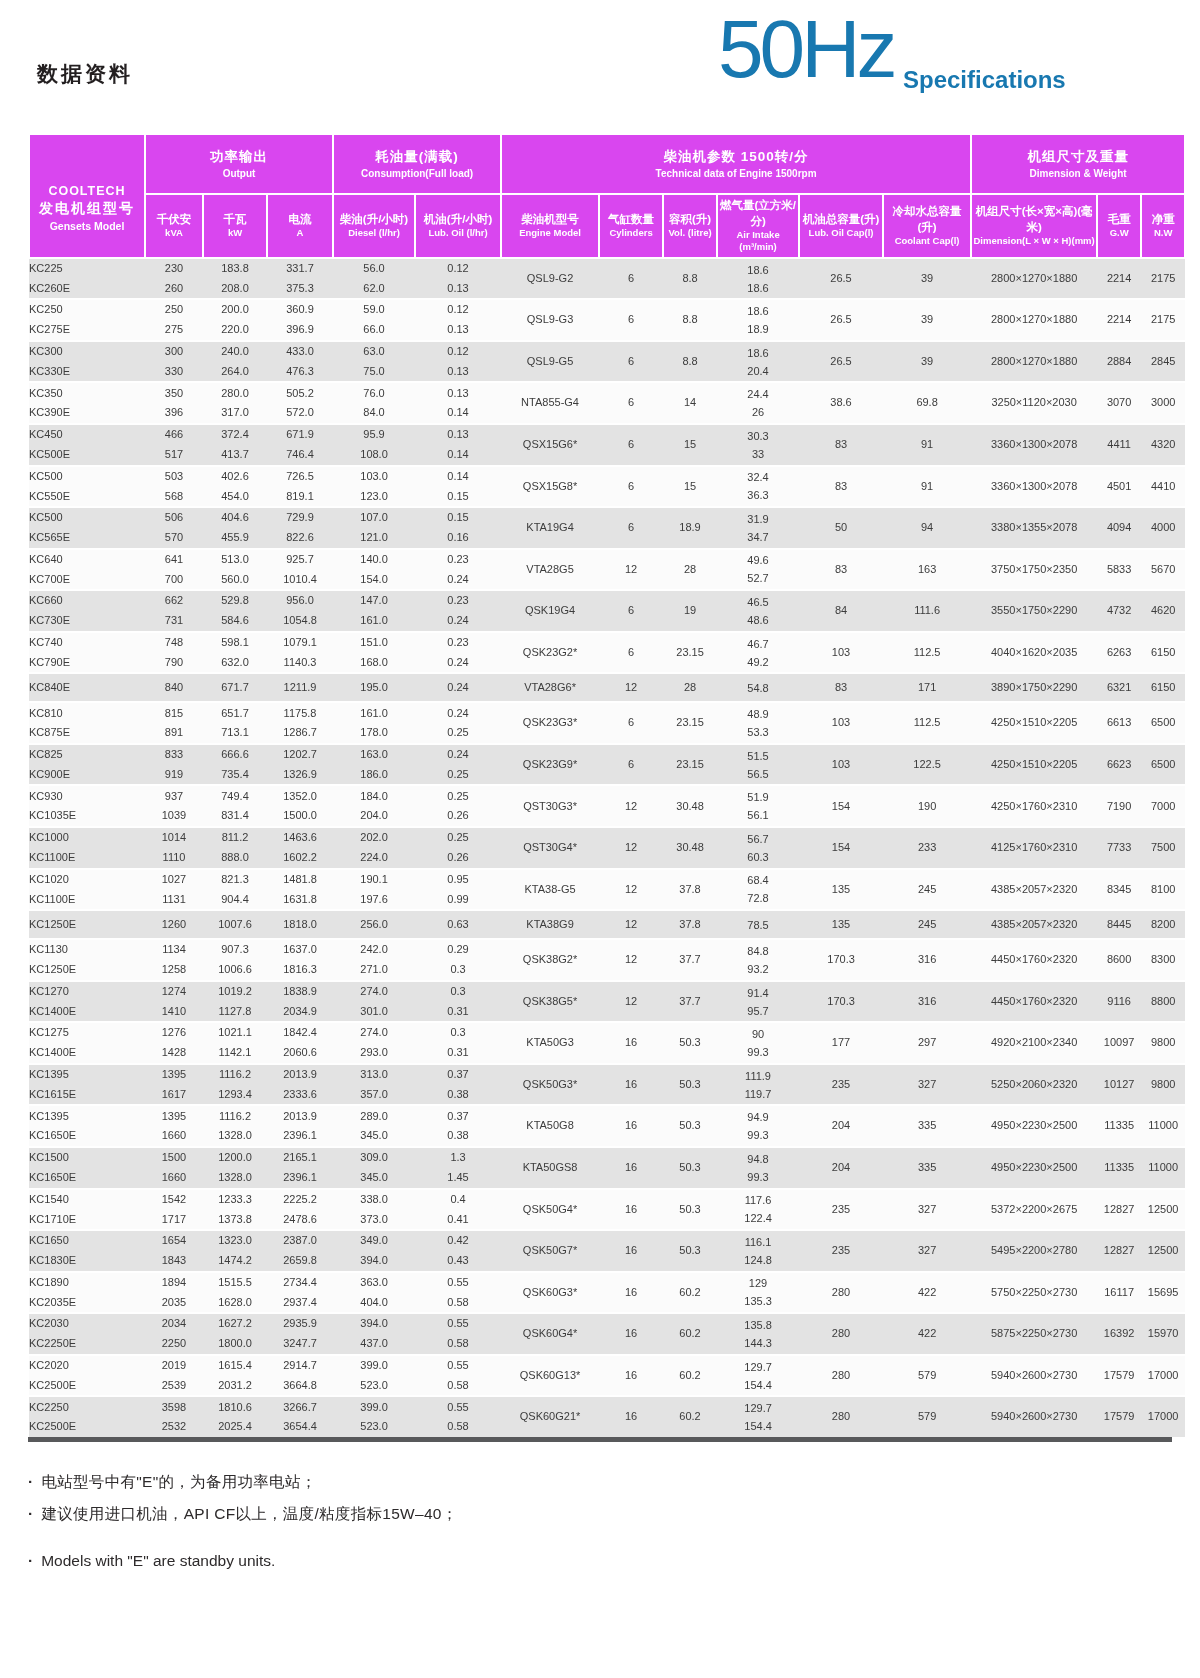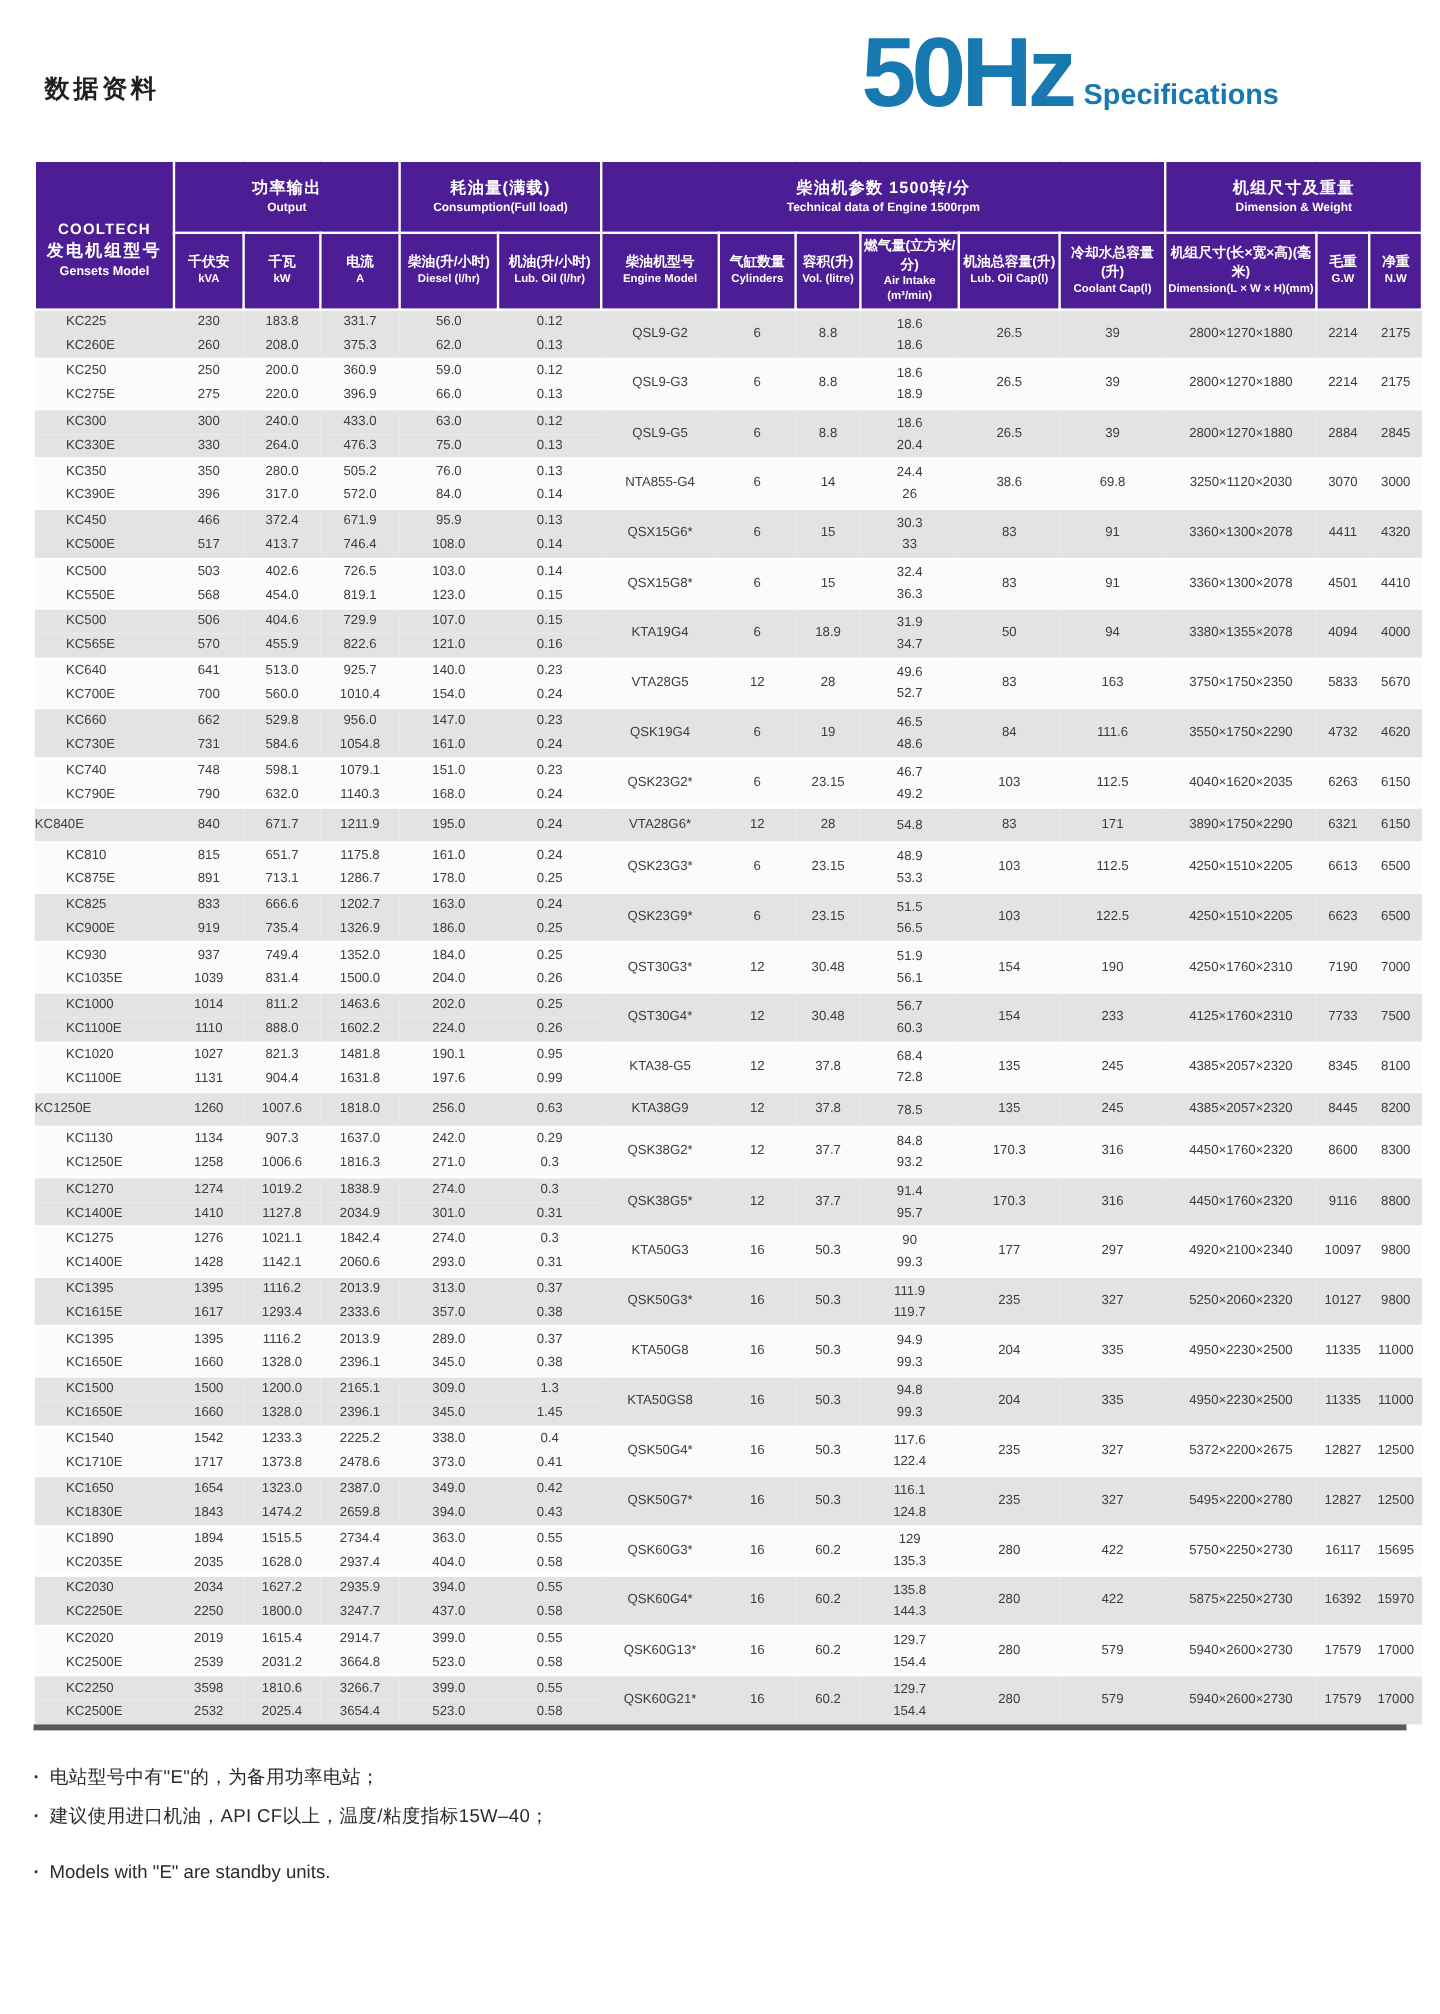--- a/index.html
+++ b/index.html
@@ -10,34 +10,34 @@
     color:#231f20;
     position:relative;
     overflow:hidden;
   }
   .topbar{position:relative;height:133px;}
   .title-cn{
     position:absolute;left:37px;top:60px;
     font-size:21px;font-weight:bold;letter-spacing:3px;color:#231f20;
   }
   .freq{
-    position:absolute;left:718px;top:20px;
-    font-size:82px;font-weight:bold;color:#1878b0;letter-spacing:-4px;
+    position:absolute;left:718px;top:8px;
+    font-size:82px;font-weight:normal;color:#1878b0;letter-spacing:-4px;
     line-height:1;
   }
   .freq-sub{
     position:absolute;left:903px;top:66px;
     font-size:24px;font-weight:bold;color:#1878b0;letter-spacing:0px;
   }
   .tbl-wrap{margin:0 28px;}
   table{
     width:1144px;border-collapse:collapse;table-layout:fixed;
   }
   thead th{
-    background:#4c1d95;color:#ffffff;
+    background:#d946ef;color:#ffffff;
     border:2px solid #ffffff;
     vertical-align:middle;text-align:center;
     padding:3px 1px;
   }
   th .cn{font-size:13.5px;font-weight:bold;letter-spacing:1px;line-height:1.35;}
   th .en{font-size:10px;font-weight:bold;letter-spacing:0;line-height:1.3;}
   tr.subhead th .cn{font-size:11.5px;letter-spacing:0;}
   tr.subhead th .en{font-size:9.5px;}
   tr.grouphead th{height:52px;}
   tr.subhead th{height:46px;}
@@ -46,21 +46,21 @@
   th.model-th .l3{font-size:10.5px;font-weight:bold;}
   tbody td{
     font-size:11px;color:#3c3c3c;text-align:center;
     padding:3.2px 0;line-height:1.22;
     vertical-align:middle;
   }
   tbody tr.g-gray td{background:#e3e3e3;}
   tbody tr.g-white td{background:#fbfbfb;}
   tbody tr.grp-first td{border-top:2.5px solid #ffffff;}
   tbody tr.single td{padding:6.5px 0;}
-  td.model-cell{text-align:left;padding-left:26px;}
+  td.model-cell{text-align:left;}
   td.air-cell div{line-height:14px;}
   td.air-cell div + div{margin-top:4px;}
   .endbar{
     margin:0 28px;height:5px;background:#58595b;
   }
   .notes{margin:30px 28px 0 28px;}
   .note{
     font-size:15.5px;color:#2d2a2b;
     margin-bottom:12.5px;line-height:1.25;
     letter-spacing:0.3px;

